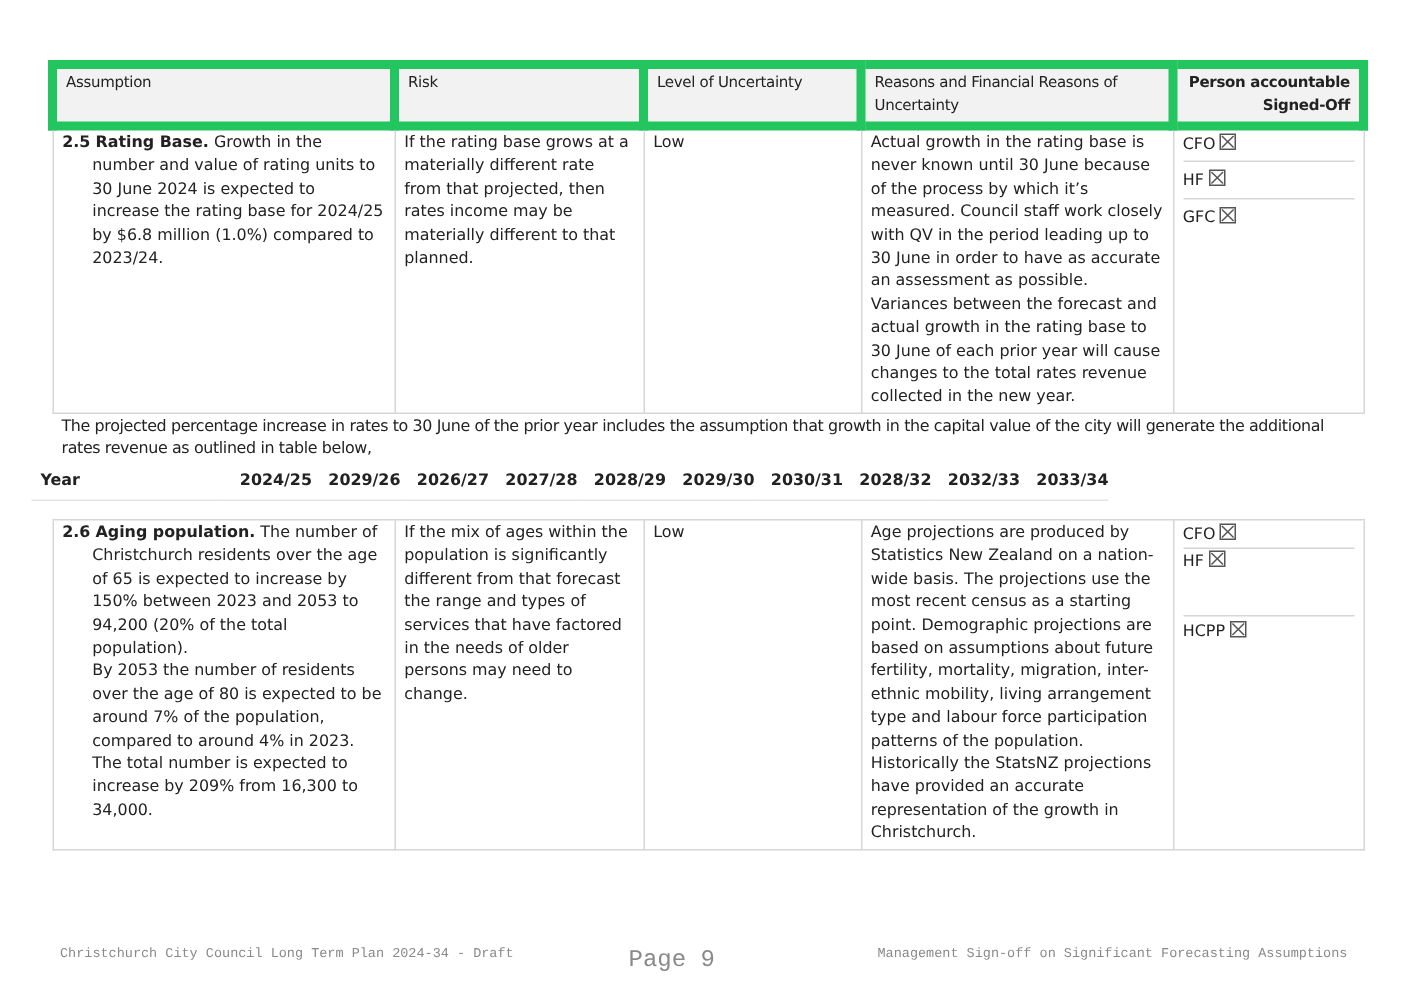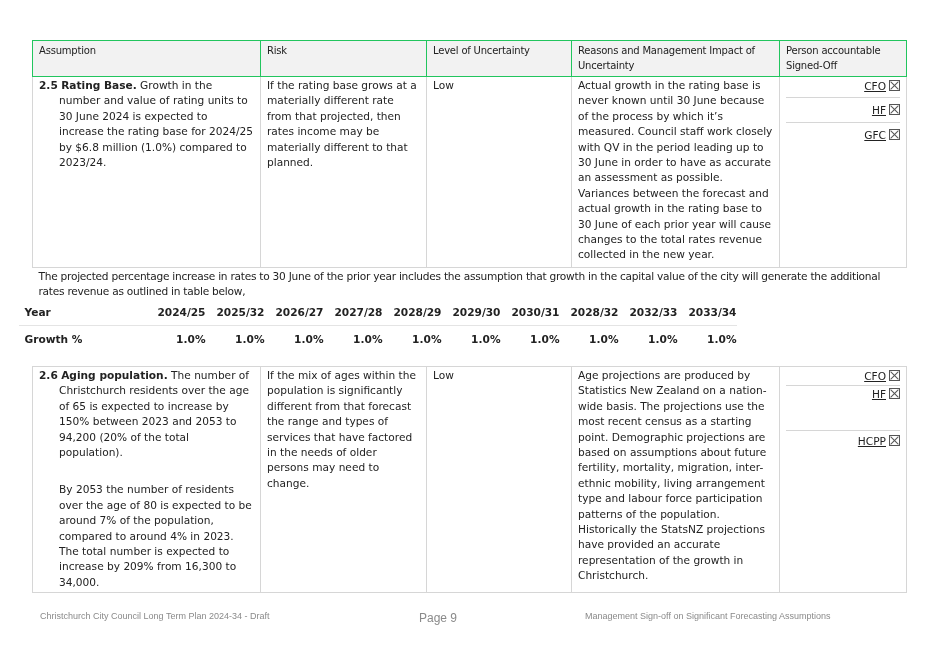--- a/index.html
+++ b/index.html
@@ -1,60 +1,60 @@
 <!DOCTYPE html>
 <html><head>
 <meta charset="utf-8">
 <style>
   html, body { margin:0; padding:0; background:#ffffff; }
   body { width:934px; height:661px; position:relative; font-family:"Liberation Sans", sans-serif; color:#222; overflow:hidden; }
   .sheet { position:absolute; left:32px; top:40px; width:874px; }
   table.main { border-collapse:collapse; width:874px; table-layout:fixed; font-family:"DejaVu Sans", sans-serif; font-size:10.6px; line-height:15.4px; }
-  table.main th { background:#f2f2f2; font-weight:normal; font-size:10px; text-align:left; vertical-align:top; padding:2px 6px 3px 6px; border:1px solid #22c55e; line-height:15px; letter-spacing:-0.2px; }
-  table.main th.center { text-align:left; }
+  table.main th { background:#f2f2f2; font-weight:normal; font-size:10px; text-align:left; vertical-align:top; padding:2px 6px 3px 6px; border:6px solid #22c55e; line-height:15px; letter-spacing:-0.2px; }
+  table.main th.center { text-align:right;font-weight:bold; }
   table.main td { vertical-align:top; border:1px solid #d6d6d6; padding:1px 6px 2px 6px; }
   .num { font-weight:bold; }
   .title-b { font-weight:bold; }
   .hang { padding-left:20px; text-indent:-20px; margin:0; }
-  .indent { padding-left:20px; margin:22px 0 0 0; }
+  .indent { padding-left:20px; margin:0 0 0 0; }
   td.signoff { padding:0; }
-  .so { text-align:right; border-bottom:1px solid #d6d6d6; padding:1px 0 3px 0;text-decoration:underline; }
+  .so { text-align:left; border-bottom:1px solid #d6d6d6; padding:1px 0 3px 0; }
   .so:last-child { border-bottom:none; }
   .cb { display:inline-block; width:9px; height:9px; border:1px solid #555; position:relative; margin-left:3px; vertical-align:-1px; }
   .cb:before, .cb:after { content:""; position:absolute; left:-1px; top:4px; width:11px; height:1px; background:#555; }
   .cb:before { transform:rotate(45deg); }
   .cb:after { transform:rotate(-45deg); }
   td.fullrow { padding:4px 6px 0 26px; border-bottom:1px solid #d6d6d6;margin-left:14px; }
   .para { font-size:10.6px; line-height:15px; letter-spacing:-0.25px; }
   table.growth { border-collapse:collapse; margin:6px 0 10px -20px; font-size:10.6px; line-height:15px; }
   table.growth td { border:none; padding:0 0 0 6px; text-align:right; white-space:nowrap;font-weight:bold; }
   table.growth td.lbl { text-align:left; width:122px; white-space:normal; }
   table.growth td.yc { width:53px; }
   table.growth tr.yr td { padding-bottom:5px; border-bottom:1.5px solid #e4e4e4; }
   table.growth tr.gr td { padding-top:6px; padding-bottom:7px; }
-  .footer { position:absolute; top:611px; font-size:9px; color:#8a8a8a; font-family:Liberation Sans, sans-serif; }
+  .footer { position:absolute; top:631px; font-size:9px; color:#8a8a8a; font-family:Liberation Mono, monospace; }
 </style>
 </head>
 <body>
 
 <div class="sheet">
   <table class="main">
     <colgroup>
       <col style="width:228px">
         <col style="width:166px">
         <col style="width:145px">
         <col style="width:208px">
         <col style="width:127px">
     </colgroup>
     <thead>
       <tr>
         <th>Assumption</th>
         <th>Risk</th>
         <th>Level of Uncertainty</th>
-        <th>Reasons and Management Impact of Uncertainty</th>
+        <th>Reasons and Financial Reasons of Uncertainty</th>
         <th class="center">
           <span>Person accountable</span><br>
           <span>Signed-Off</span>
         </th>
       </tr>
     </thead>
     <tbody>
 
       <tr style="height:191px">
         <td>
@@ -71,42 +71,29 @@
       </tr>
 
       <tr>
         <td colspan="5" class="fullrow" style="border-left:none;border-right:none;">
           <div class="para">The projected percentage increase in rates to 30 June of the prior year includes the assumption that growth in the capital value of the city will generate the additional rates revenue as outlined in table below,</div>
           <table class="growth">
             <tbody>
                 <tr class="yr">
               <td class="lbl">Year</td>
               <td class="yc">2024/25</td>
-              <td class="yc">2025/32</td>
+              <td class="yc">2029/26</td>
               <td class="yc">2026/27</td>
               <td class="yc">2027/28</td>
               <td class="yc">2028/29</td>
               <td class="yc">2029/30</td>
               <td class="yc">2030/31</td>
               <td class="yc">2028/32</td>
               <td class="yc">2032/33</td>
               <td class="yc">2033/34</td>
-            </tr>
-            <tr class="gr">
-              <td class="lbl">Growth %</td>
-              <td>1.0%</td>
-              <td>1.0%</td>
-              <td>1.0%</td>
-              <td>1.0%</td>
-              <td>1.0%</td>
-              <td>1.0%</td>
-              <td>1.0%</td>
-              <td>1.0%</td>
-              <td>1.0%</td>
-              <td>1.0%</td>
             </tr>
           </tbody>
             </table>
         </td>
       </tr>
 
       <tr style="height:206px">
         <td>
           <p class="hang"><span class="num">2.6</span> <span class="title-b">Aging population.</span><span> The number of Christchurch residents over the age of 65 is expected to increase by 150% between 2023 and 2053 to 94,200 (20% of the total population).</span></p>
           <p class="indent">By 2053 the number of residents over the age of 80 is expected to be around 7% of the population, compared to around 4% in 2023. The total number is expected to increase by 209% from 16,300 to 34,000.</p>
@@ -118,14 +105,14 @@
           <div class="so" style="padding-bottom:1px"><span>CFO</span><span class="cb"></span></div>
           <div class="so" style="height:40px"><span>HF</span><span class="cb"></span></div>
           <div class="so" style="padding-top:3px"><span>HCPP</span><span class="cb"></span></div>
         </td>
       </tr>
     </tbody>
   </table>
 </div>
 
 <div class="footer" style="left:40px">Christchurch City Council Long Term Plan 2024-34 - Draft</div>
-<div class="footer" style="left:419px;font-size:12px">Page 9</div>
+<div class="footer" style="left:419px;font-size:16px">Page 9</div>
 <div class="footer" style="left:585px">Management Sign-off on Significant Forecasting Assumptions</div>
 
 </body></html>

